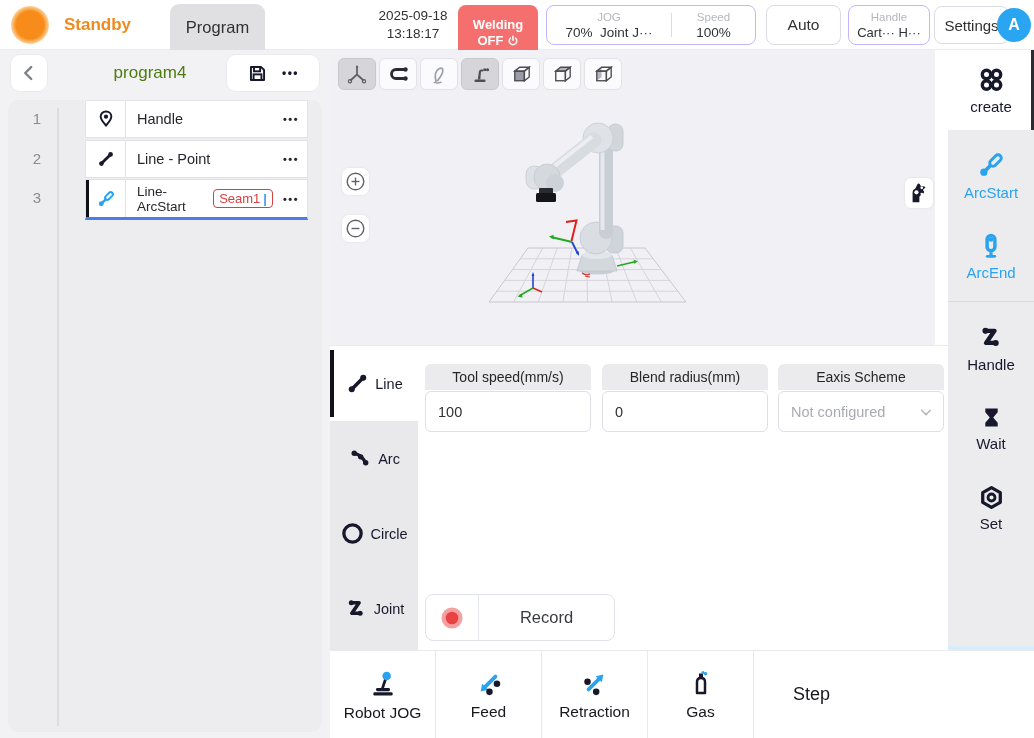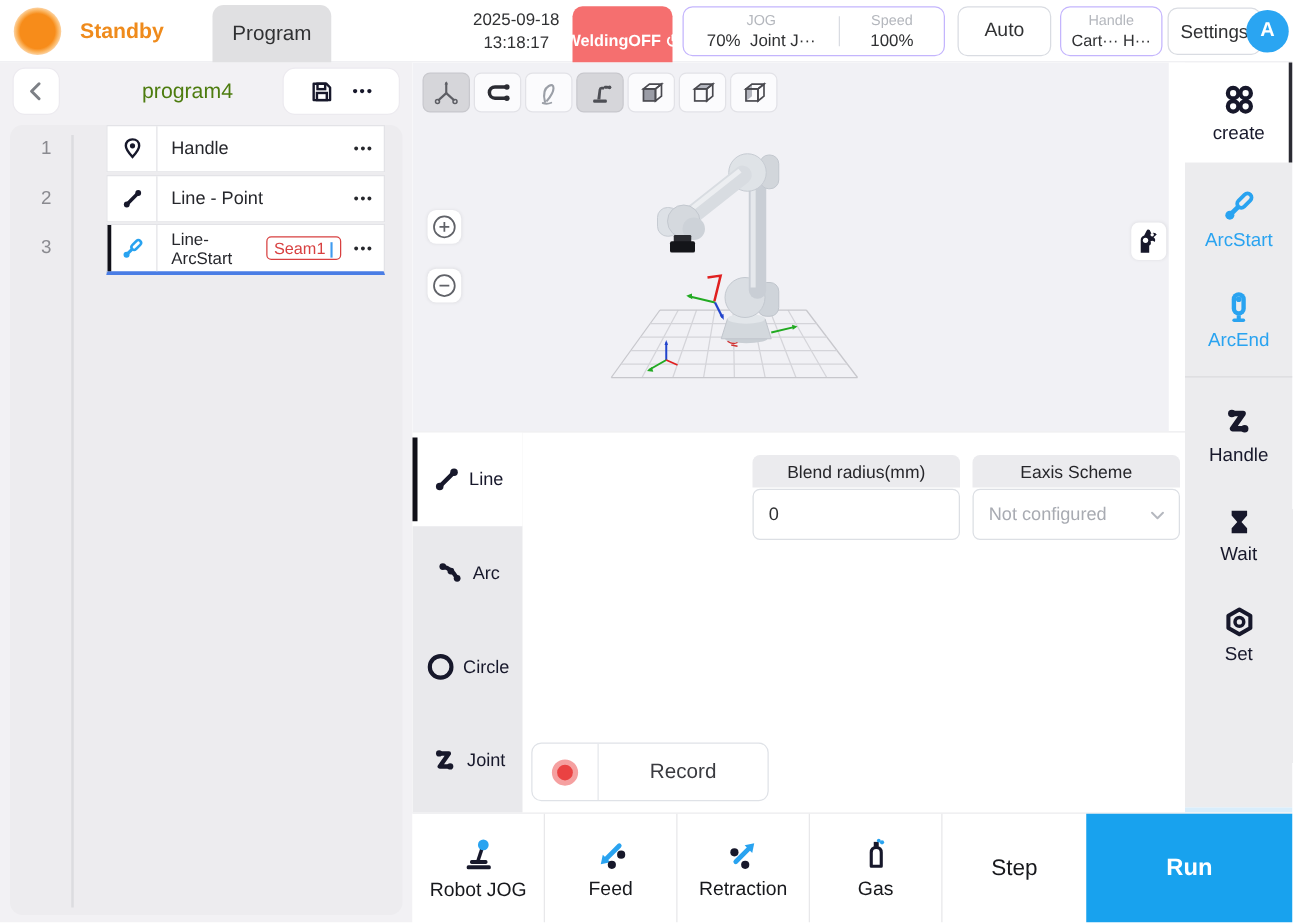--- a/index.html
+++ b/index.html
@@ -10,21 +10,21 @@
   .btn{border:1px solid #d9dce2;border-radius:8px;background:#fff;box-sizing:border-box}
   
   #topbar{left:0;top:0;width:1034px;height:50px;background:#fff;border-bottom:1px solid #ececf0;box-sizing:border-box}
   .logo-dot{left:11px;top:6px;width:38px;height:38px;border-radius:50%;
     background:radial-gradient(circle at 50% 50%, #f78c1a 0 52%, #fbb45f 62%, rgba(250,180,110,.25) 78%, rgba(255,255,255,0) 100%)}
   .standby{left:64px;top:0;height:50px;display:flex;align-items:center;color:#ef8b1c;font-weight:bold;font-size:17px}
   .program-tab{left:170px;top:4px;width:95px;height:46px;background:#e0e0e2;border-radius:9px 9px 0 0;
     font-size:16.5px;color:#303133}
   .datetime{left:372px;top:7px;width:82px;text-align:center;font-size:13.5px;line-height:18px;color:#303133}
   .welding{left:458px;top:5px;width:80px;height:56px;border-radius:8px;background:#f56f6f;color:#fff;
-    font-size:13px;font-weight:bold;line-height:16px}
+    font-size:13px;font-weight:bold;flex-direction:column;line-height:16px}
   .group2{border:1px solid #c4b5fd;border-radius:8px;background:#fff;box-sizing:border-box;display:flex}
   .g2col{display:flex;flex-direction:column;align-items:center;justify-content:center;line-height:15px}
   .g2lab{font-size:11.5px;color:#b4b7bd}
   .g2val{font-size:13.5px;color:#303133;white-space:nowrap}
   .avatar{left:997px;top:8px;width:34px;height:34px;border-radius:50%;background:#2aa5f2;color:#fff;
     font-weight:bold;font-size:16px}
   
   #leftpanel{left:0;top:50px;width:330px;height:688px;background:#f2f1f4}
   .iconbtn{background:#fff;border:1px solid #eceaef;border-radius:10px;box-sizing:border-box}
   .ptitle{font-weight:normal;font-size:17px;color:#4d7c0f}
@@ -359,20 +359,26 @@
       <div class="mtab" style="top:225px">
         <svg width="25" height="25" viewBox="0 0 24 24">
           <path d="M7 6.5 H14.5 L7.5 16.5 H15.5" fill="none" stroke="#17182b" stroke-width="3.4" stroke-linecap="round" stroke-linejoin="round"></path>
           <circle cx="7" cy="6.5" r="2.4" fill="#17182b"></circle>
             <circle cx="15.5" cy="16.5" r="2.4" fill="#17182b"></circle>
         </svg>
         <span>Joint</span>
       </div>
     </div>
 
+    <div class="field" style="left:95px;top:18px">
+      <div class="field-h">Tool speed(mm/s)</div>
+      <div class="field-in">
+        <input value="100" style="">
+      </div>
+    </div>
     <div class="field" style="left:272px;top:18px">
       <div class="field-h">Blend radius(mm)</div>
       <div class="field-in">
         <input value="0" style="">
       </div>
     </div>
     <div class="field" style="left:448px;top:18px">
       <div class="field-h">Eaxis Scheme</div>
       <div class="field-in">
         <span class="sel-text">Not configured</span>
@@ -480,14 +486,13 @@
   <div class="bb-item">
     <svg width="28" height="28" viewBox="0 0 28 28">
       <path d="M10 24 V13 Q10 9 14 9 Q18 9 18 13 V24 Z" fill="none" stroke="#17182b" stroke-width="2.5" stroke-linejoin="round"></path>
       <rect x="12" y="4.5" width="4" height="4" fill="#17182b"></rect>
       <circle cx="18.6" cy="4.8" r="1.7" fill="#29a3f0"></circle>
       <circle cx="16" cy="3.4" r="1.5" fill="#29a3f0"></circle>
     </svg>
     <span>Gas</span>
   </div>
   <div class="bb-step">Step</div>
-  <div class="bb-run">Run</div>
 </div>
 
 </body></html>

